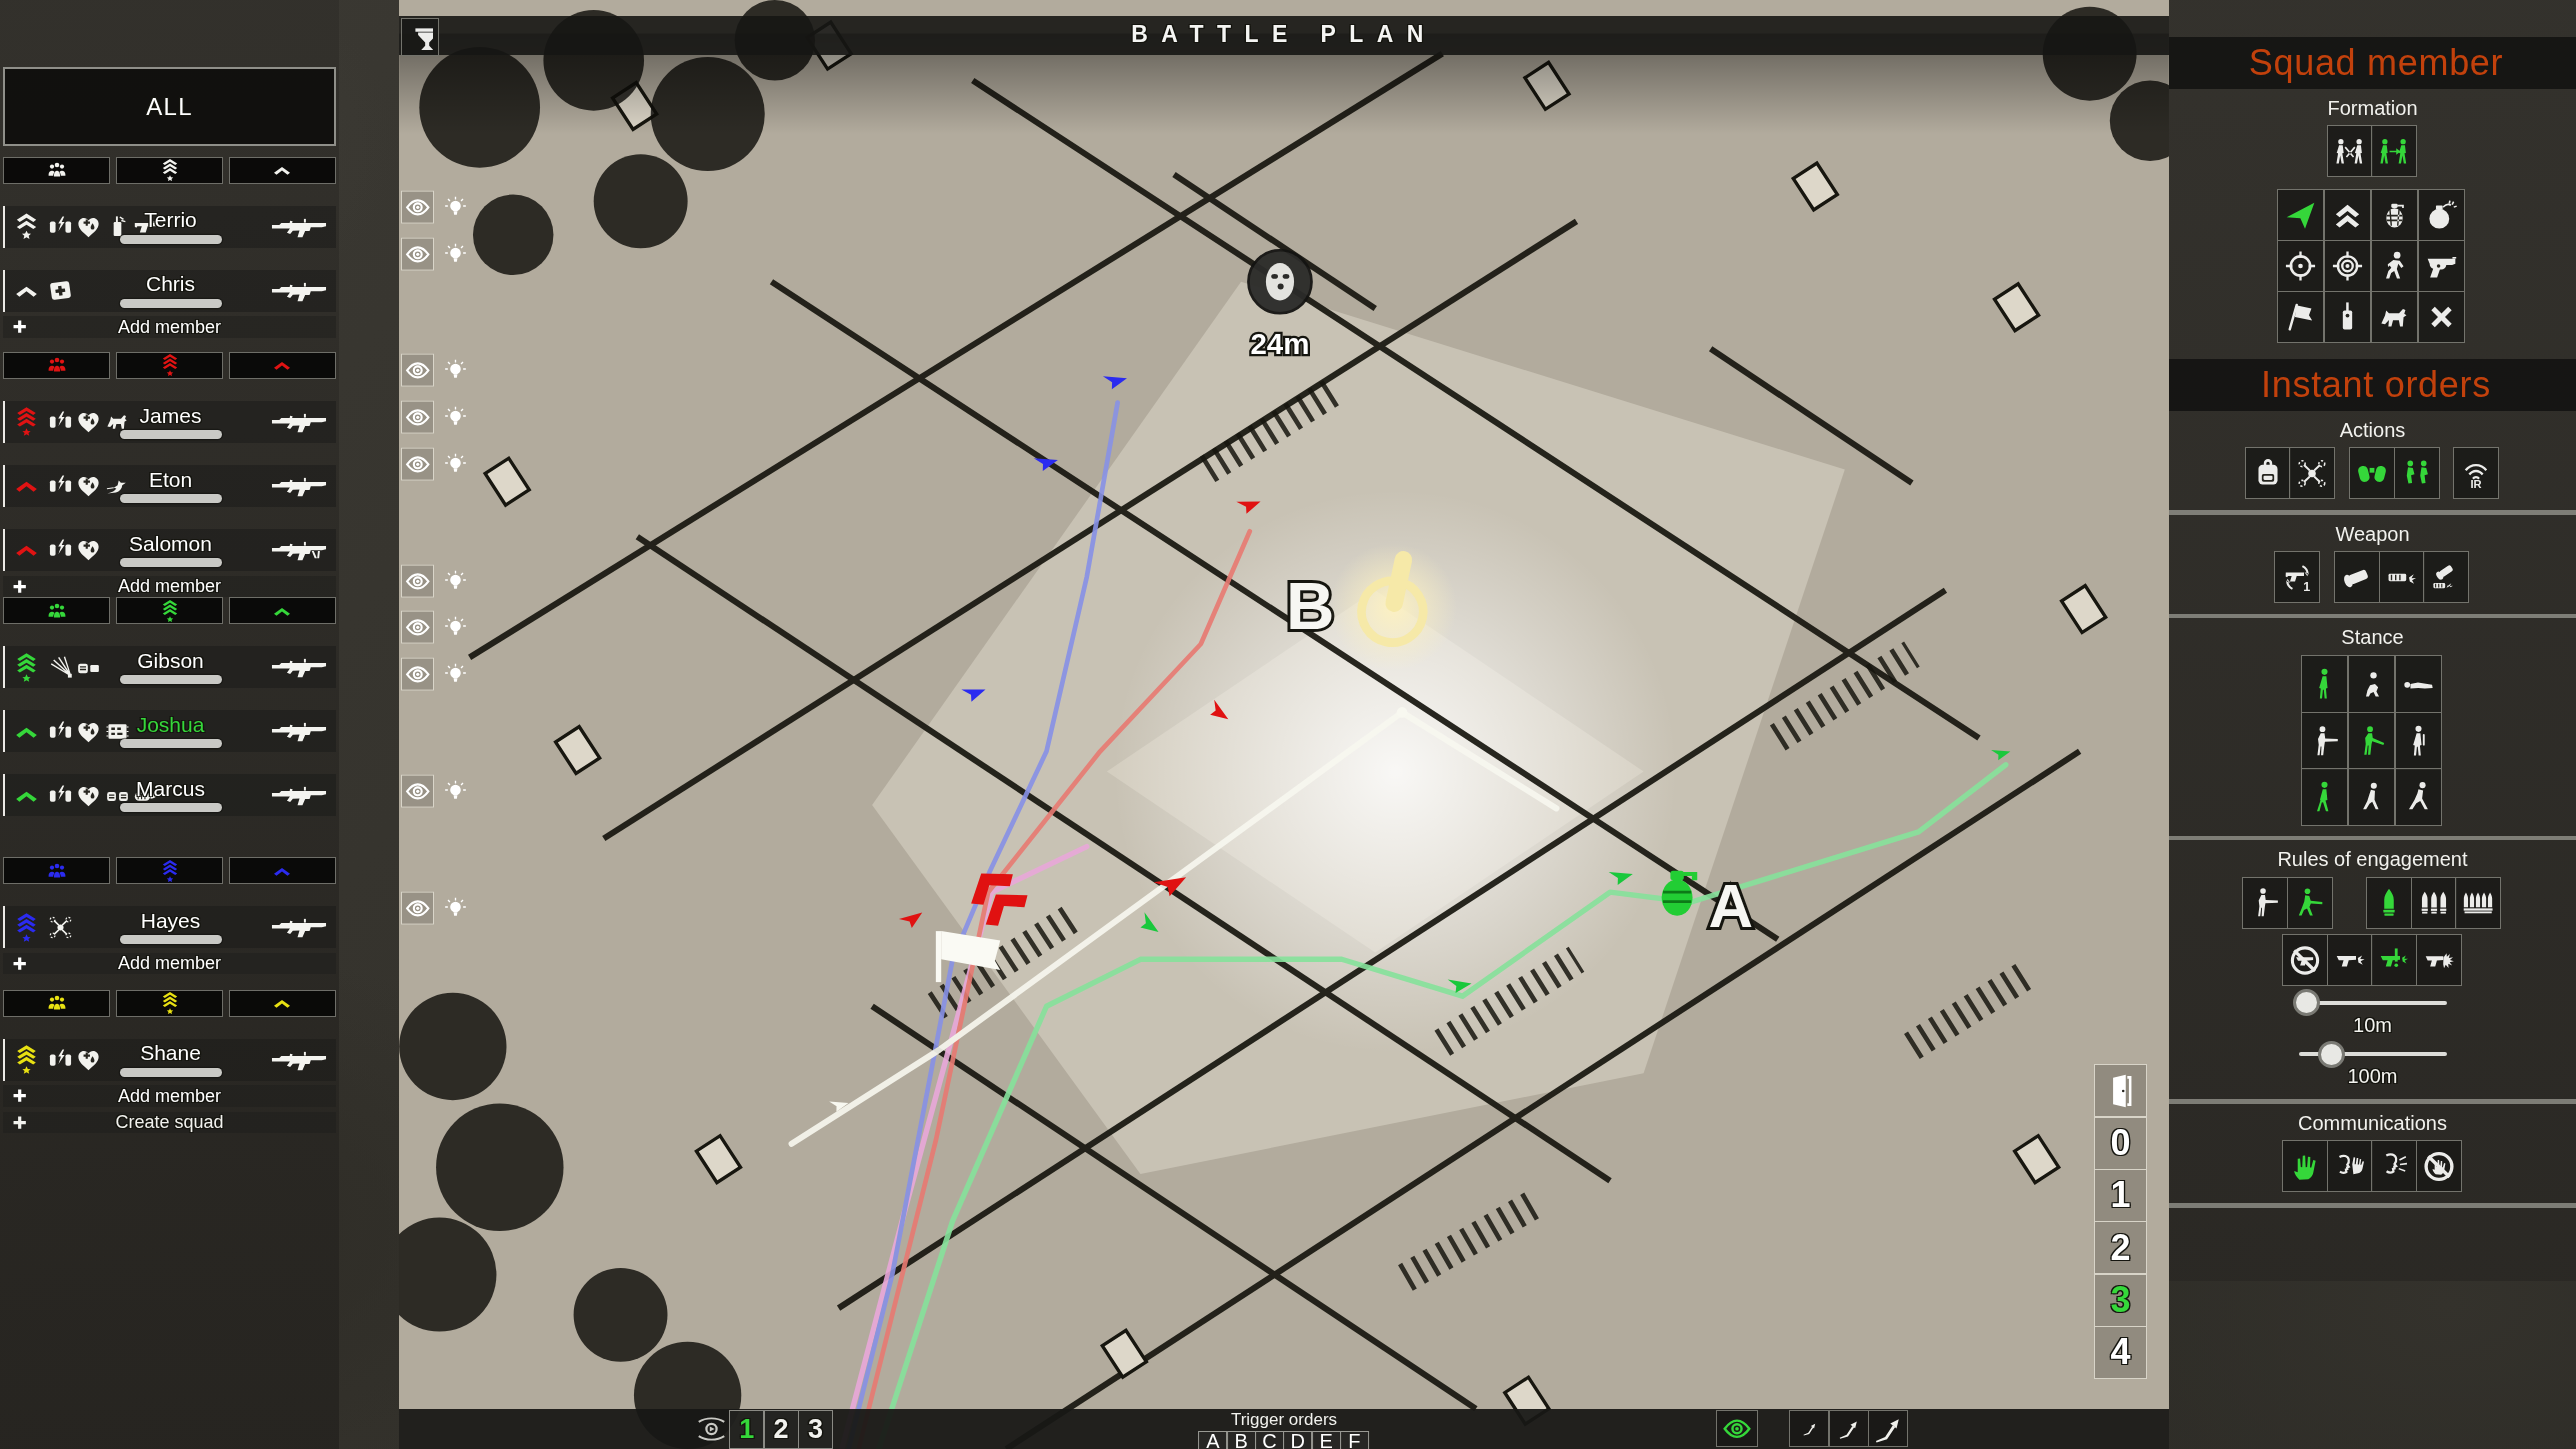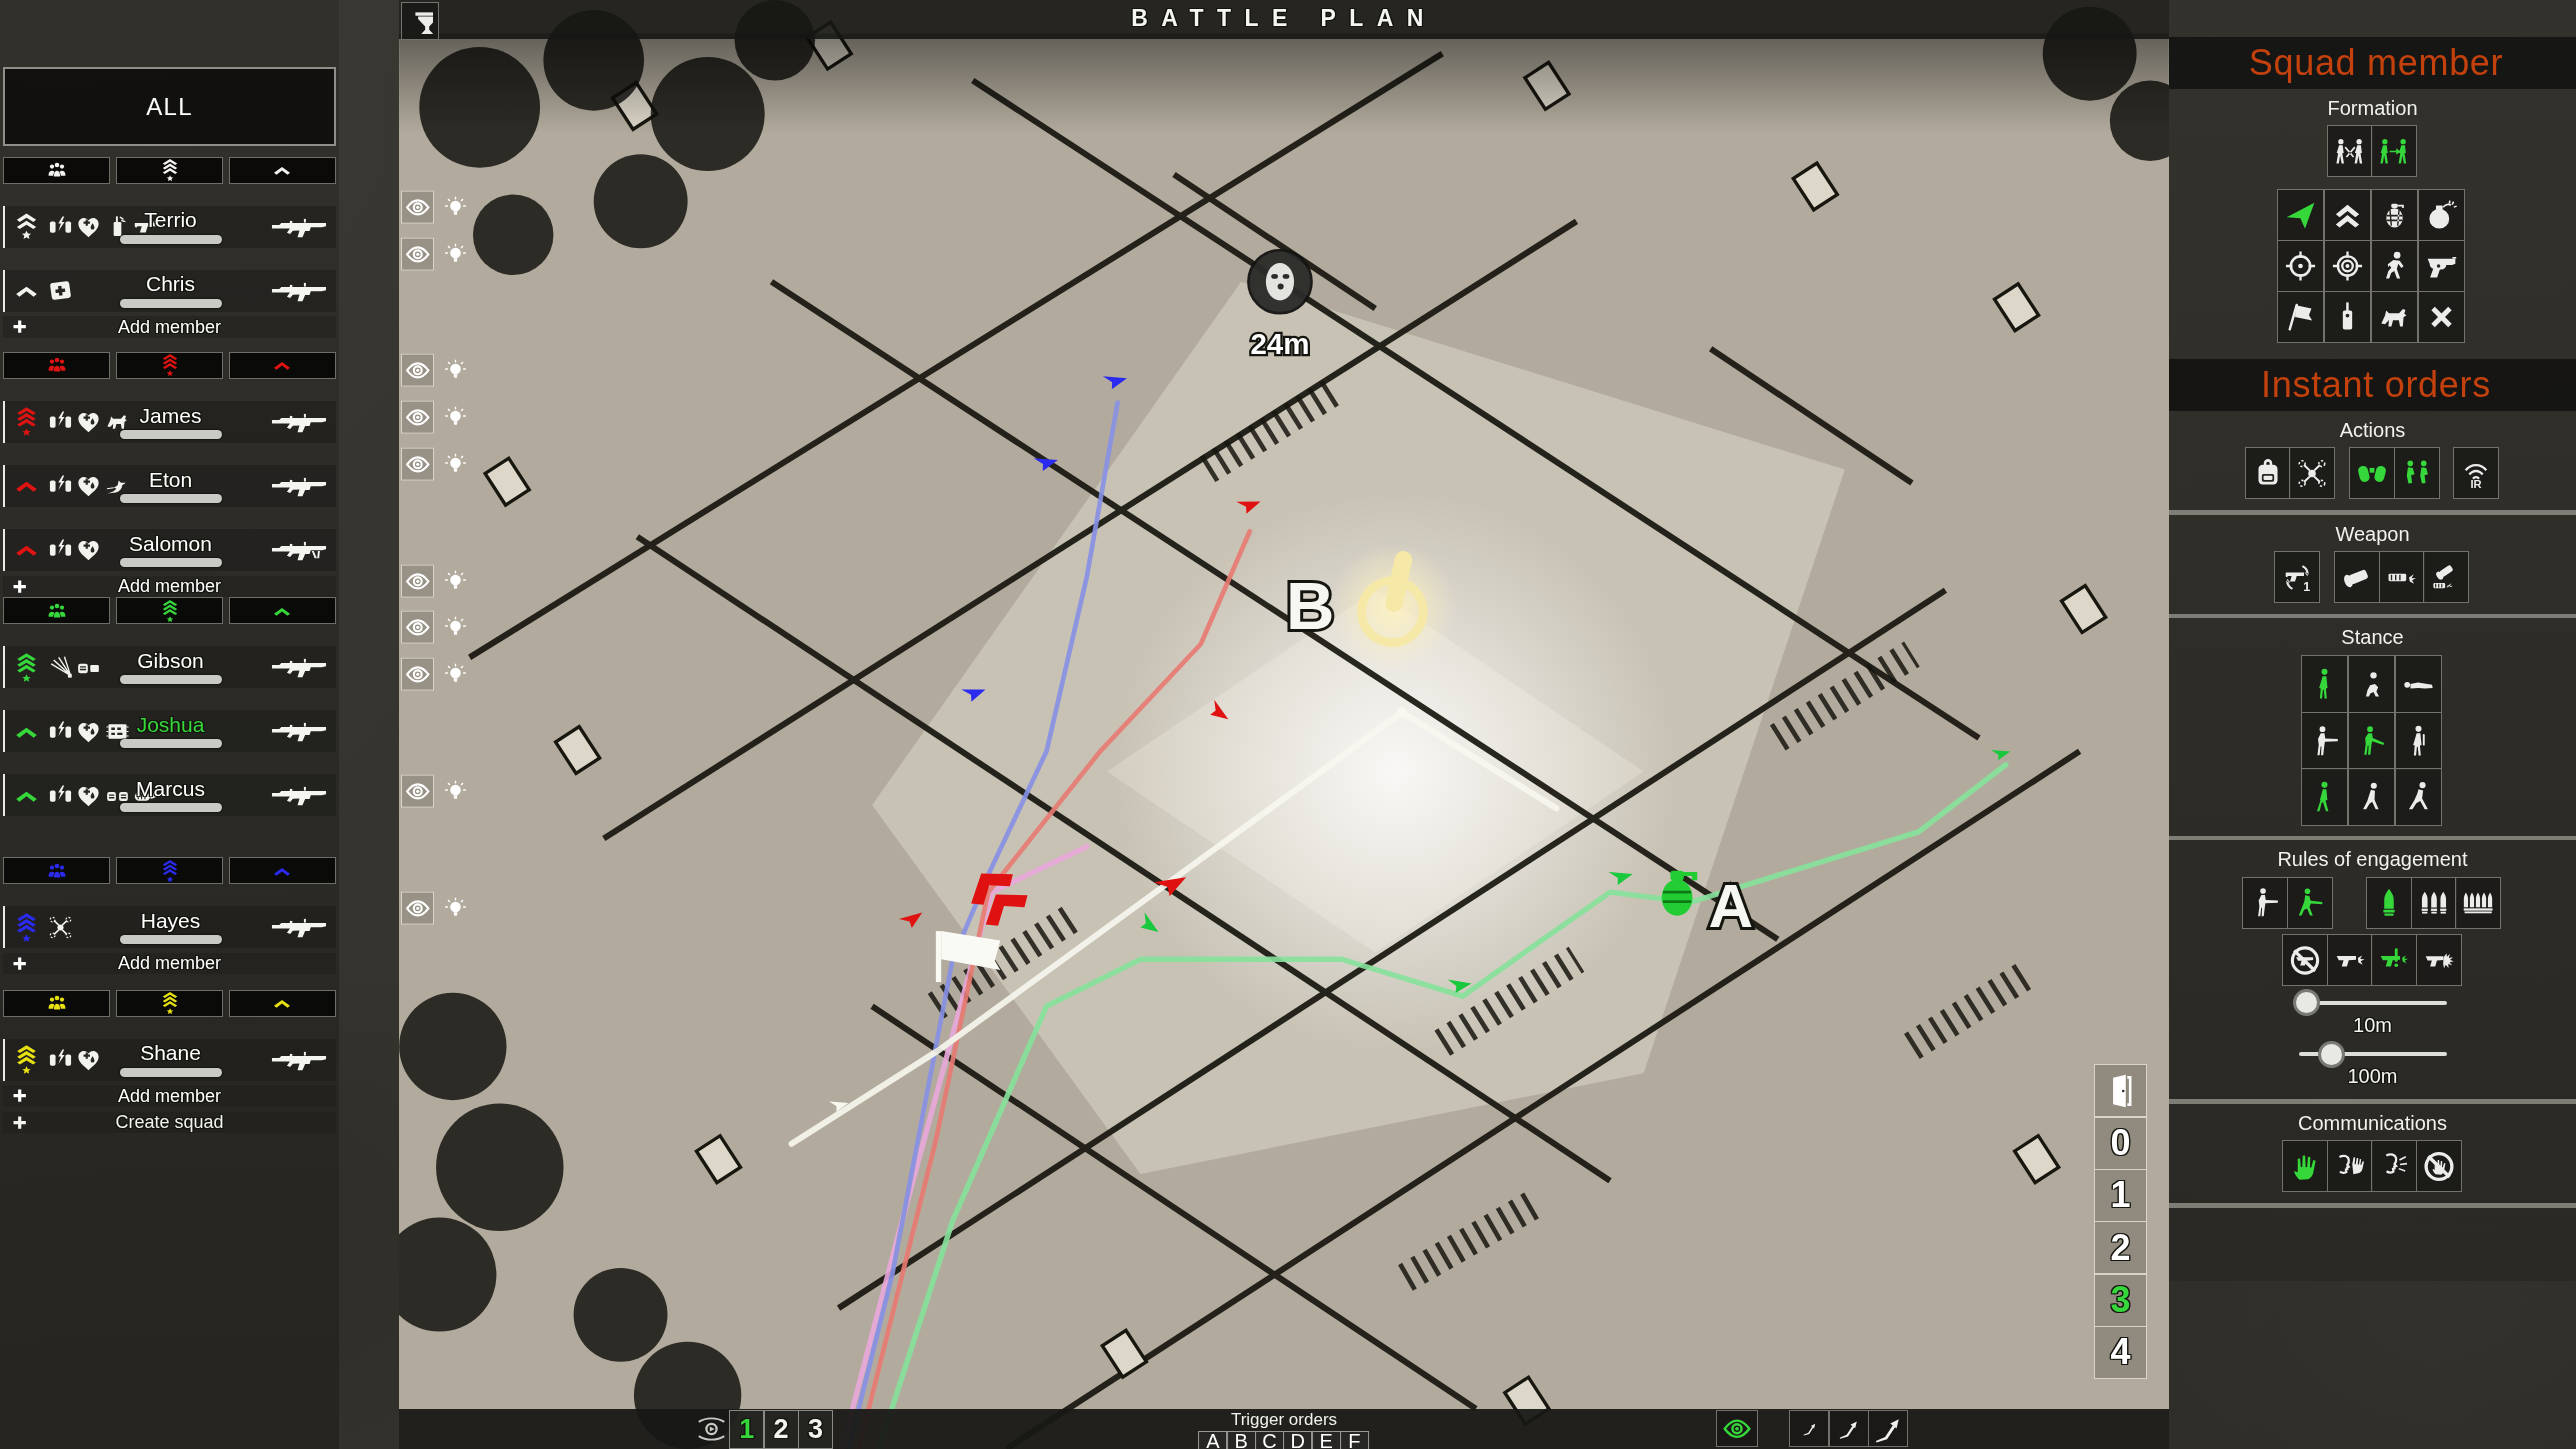--- a/index.html
+++ b/index.html
@@ -12,21 +12,21 @@
          linear-gradient(130deg,#3b3933 0%,#34322c 40%,#2b2a25 100%);}
   svg{display:block}
   .ic{width:70%;height:70%;fill:currentColor}
   .outl{text-shadow:-1.3px -1.3px 0 #15150f,1.3px -1.3px 0 #15150f,-1.3px 1.3px 0 #15150f,1.3px 1.3px 0 #15150f;}
   .btn{display:flex;align-items:center;justify-content:center;box-sizing:border-box;
        background:rgba(24,24,22,.82);border:1.3px solid #73736c;color:#ececea;cursor:pointer;}
   .btn.sel{color:#35d73a;}
   
   #mapwrap{position:absolute;left:399px;top:0;width:1770px;height:1449px;overflow:hidden;background:#b2ab9d;text-align:center;}
   
-  #topbar{position:absolute;left:399px;top:0;width:1770px;height:39px;background:rgba(22,22,20,.9);}
+  #topbar{position:absolute;left:399px;top:16px;width:1770px;height:39px;background:rgba(22,22,20,.9);}
   #topbar .title{position:absolute;left:0;right:0;top:5.4px;text-align:center;font-size:23px;
                  letter-spacing:13.4px;color:#f5f5f3;font-weight:bold;}
   #hourglass{position:absolute;left:2px;top:2px;width:38px;height:38px;border-width:1.3px;}
   #hourglass .ic{width:25.5px;height:25.5px}
   
   #left{position:absolute;left:0;top:0;width:339px;height:1449px;box-sizing:border-box;
         padding:67px 3.4px 0 3.4px;background:linear-gradient(rgba(50,48,43,.93),rgba(38,36,32,.95));}
   .all{height:75px;border:2px solid #8f8f89;background:rgba(14,14,12,.92);display:flex;
        align-items:center;justify-content:center;font-size:24px;letter-spacing:1.3px;color:#fff;cursor:pointer;}
   .sq{color:#f2f2ee;}

